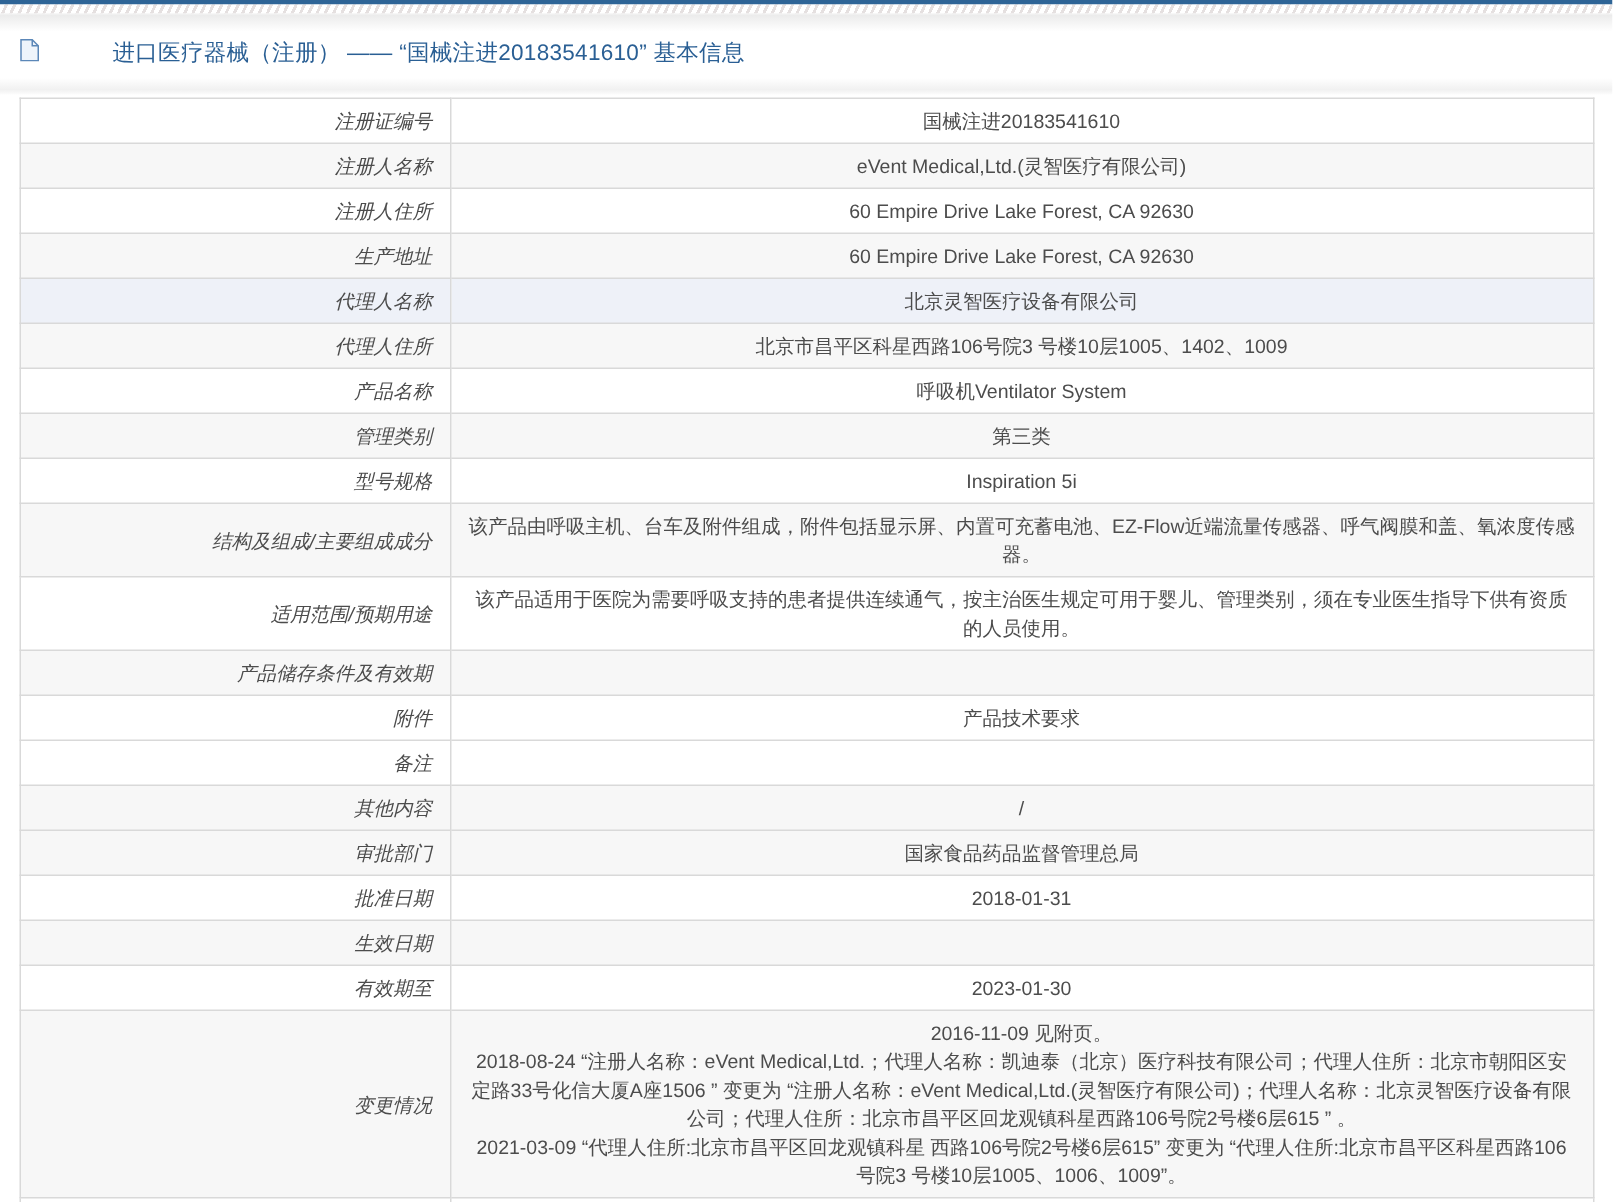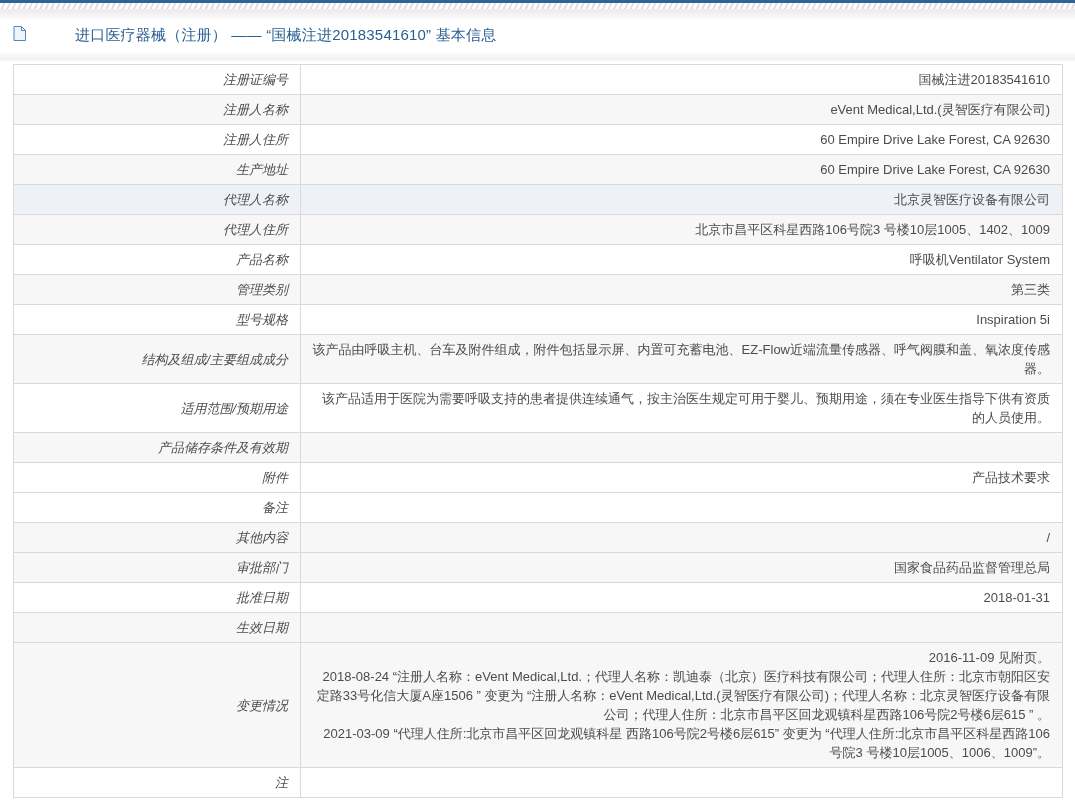--- a/index.html
+++ b/index.html
@@ -55,21 +55,21 @@
   .info-table td.label {
     width: 287px;
     text-align: right;
     padding: 5px 12px 5px 6px;
     color: #4c4c4c;
     white-space: nowrap;
     overflow: hidden;
     font-style: italic;
   }
   .info-table td.value {
-    text-align: right;
+    text-align: center;
     padding: 5px 12px 5px 11px;
     word-break: break-all;
   }
   .info-table tr.stripe td { background: #f7f7f7; }
   .info-table tr.hover-row td { background: #eef1f8; }
   .info-table td.value .tline { display: block; }
   .min-h td { height: 30px; }
 </style>
 </head>
 <body>
@@ -128,21 +128,21 @@
         <tr class="min-h">
           <td class="label">型号规格</td>
           <td class="value">Inspiration 5i</td>
         </tr>
         <tr class="min-h stripe">
           <td class="label">结构及组成/主要组成成分</td>
           <td class="value">该产品由呼吸主机、台车及附件组成，附件包括显示屏、内置可充蓄电池、EZ-Flow近端流量传感器、呼气阀膜和盖、氧浓度传感器。</td>
         </tr>
         <tr class="min-h">
           <td class="label">适用范围/预期用途</td>
-          <td class="value">该产品适用于医院为需要呼吸支持的患者提供连续通气，按主治医生规定可用于婴儿、预期用途，须在专业医生指导下供有资质的人员使用。</td>
+          <td class="value">该产品适用于医院为需要呼吸支持的患者提供连续通气，按主治医生规定可用于婴儿、管理类别，须在专业医生指导下供有资质的人员使用。</td>
         </tr>
         <tr class="min-h stripe">
           <td class="label">产品储存条件及有效期</td>
           <td class="value"></td>
         </tr>
         <tr class="min-h">
           <td class="label">附件</td>
           <td class="value">产品技术要求</td>
         </tr>
         <tr class="min-h">
@@ -158,20 +158,24 @@
           <td class="value">国家食品药品监督管理总局</td>
         </tr>
         <tr class="min-h">
           <td class="label">批准日期</td>
           <td class="value">2018-01-31</td>
         </tr>
         <tr class="min-h stripe">
           <td class="label">生效日期</td>
           <td class="value"></td>
         </tr>
+        <tr class="min-h">
+          <td class="label">有效期至</td>
+          <td class="value">2023-01-30</td>
+        </tr>
         <tr class="min-h stripe">
           <td class="label">变更情况</td>
           <td class="value">
             <span class="tline">2016-11-09 见附页。</span>
             <span class="tline">2018-08-24 “注册人名称：eVent Medical,Ltd.；代理人名称：凯迪泰（北京）医疗科技有限公司；代理人住所：北京市朝阳区安定路33号化信大厦A座1506 ” 变更为 “注册人名称：eVent Medical,Ltd.(灵智医疗有限公司)；代理人名称：北京灵智医疗设备有限公司；代理人住所：北京市昌平区回龙观镇科星西路106号院2号楼6层615 ” 。</span>
             <span class="tline">2021-03-09 “代理人住所:北京市昌平区回龙观镇科星 西路106号院2号楼6层615” 变更为 “代理人住所:北京市昌平区科星西路106号院3 号楼10层1005、1006、1009”。</span>
           </td>
         </tr>
         <tr class="min-h">
           <td class="label">注</td>

